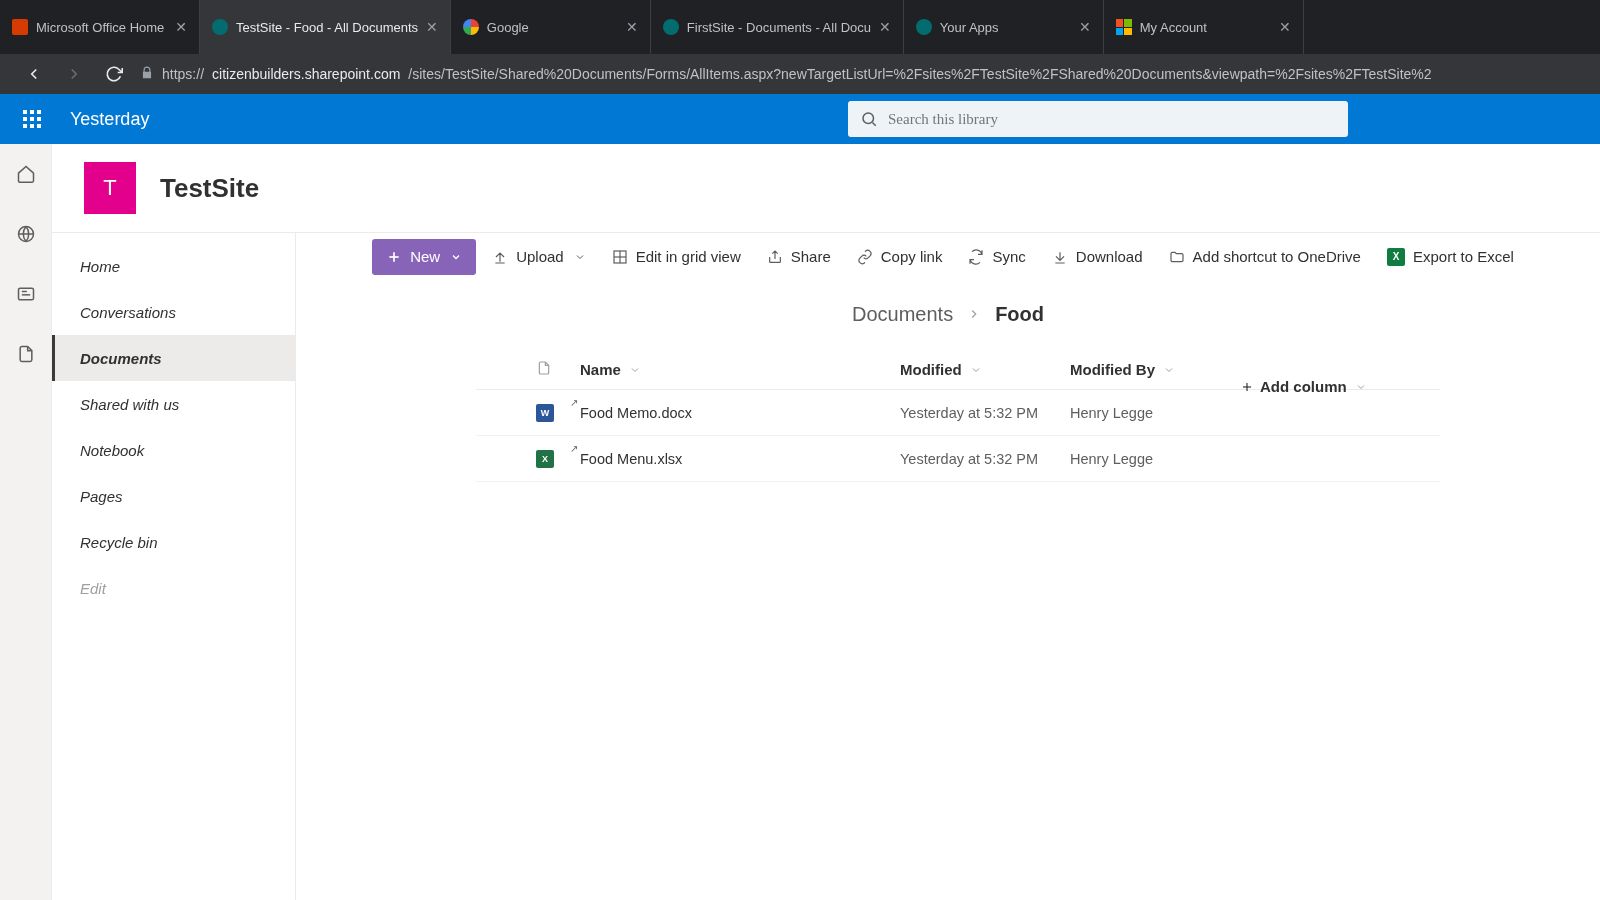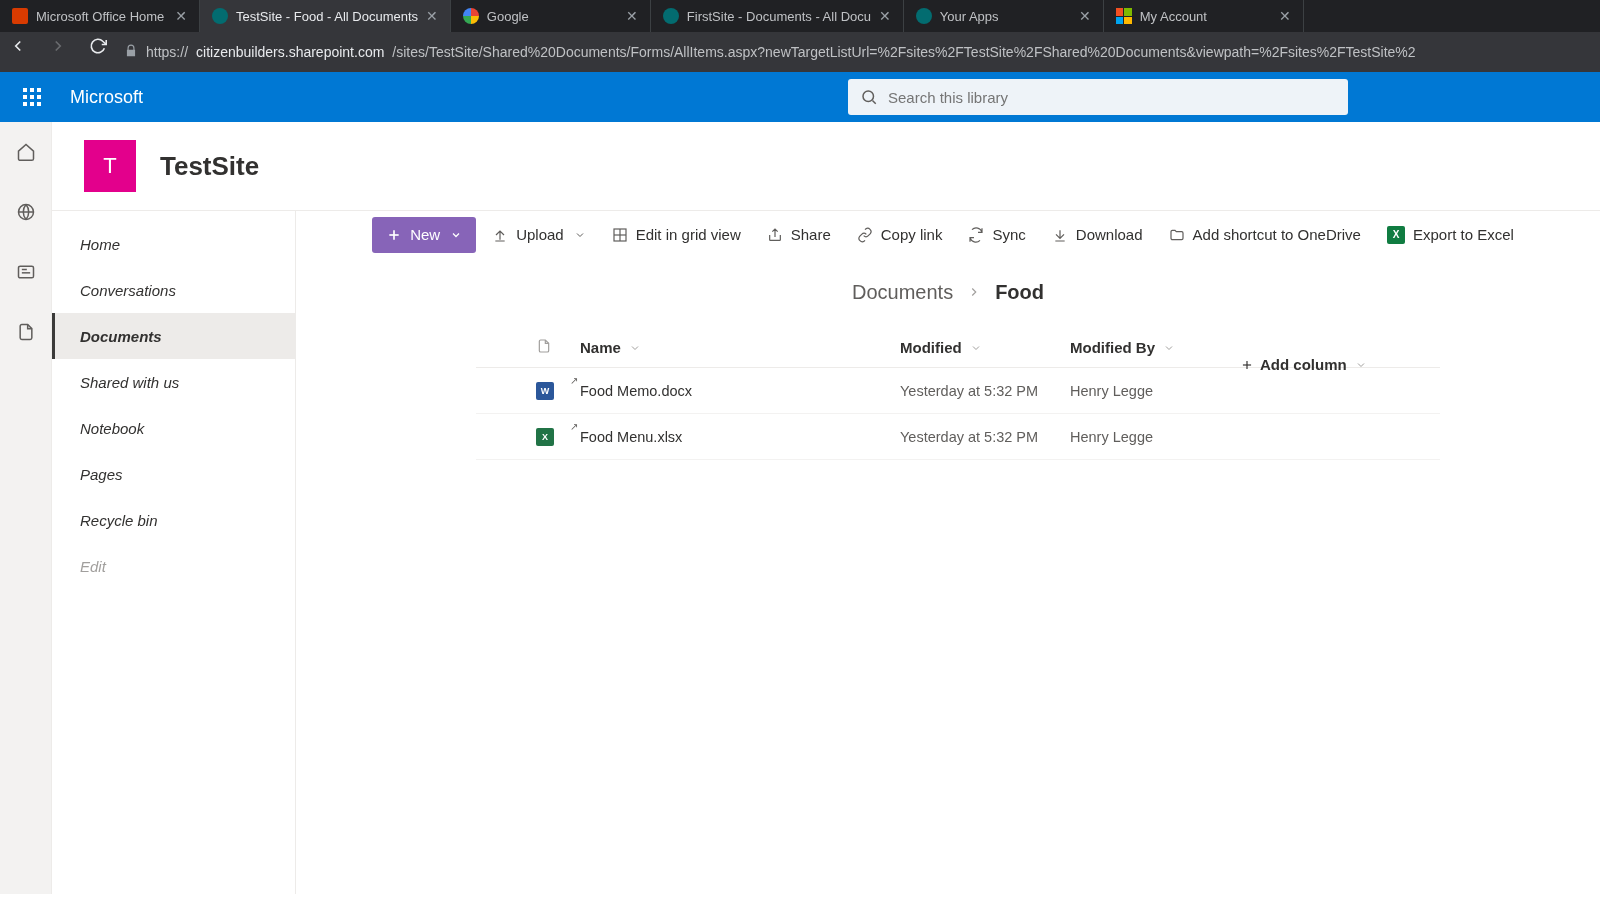--- a/index.html
+++ b/index.html
@@ -1,42 +1,42 @@
 <!DOCTYPE html>
 <html><head>
 <meta charset="utf-8">
 <style>
 * { margin: 0; padding: 0; box-sizing: border-box; font-family: "Segoe UI", Arial, sans-serif; }
 body { background: #fff; width: 1600px; height: 900px; overflow: hidden; }
 
 
-.browser-tabs { background: #202124; height: 32px; display: flex; align-items: stretch; }
+.browser-tabs { background: #202124; height: 54px; display: flex; align-items: stretch; }
 .tab { display: flex; align-items: center; gap: 8px; padding: 0 12px; color: #bfc1c4; font-size: 13px; max-width: 260px; min-width: 200px; border-right: 1px solid #3c4043; cursor: pointer; }
 .tab.active { background: #35363a; color: #e8eaed; }
 .tab .favicon { width: 16px; height: 16px; flex: none; }
 .tab .title { flex: 1; white-space: nowrap; overflow: hidden; text-overflow: ellipsis; }
 .tab .close { color: #9aa0a6; font-size: 14px; flex: none; }
 
-.addr-bar { background: #35363a; height: 40px; display: flex; gap: 12px; padding: 0 4px; }
+.addr-bar { background: #35363a; height: 40px; display: flex; align-items: center; gap: 12px; padding: 0 20px; }
 .nav-btn { width: 28px; height: 28px; display: flex; align-items: center; justify-content: center; color: #e8eaed; cursor: pointer; }
 .nav-btn.dim { color: #6a6c6f; }
 .url { flex: 1; display: flex; align-items: center; gap: 8px; color: #bfc1c4; font-size: 14px; white-space: nowrap; overflow: hidden; }
 .url .lock { color: #9aa0a6; }
 .url .host { color: #e8eaed; }
 
 
 .suitebar { background: #0078d4; height: 50px; display: flex; align-items: center; padding: 0 12px; gap: 18px; }
 .waffle { width: 40px; height: 40px; display: flex; align-items: center; justify-content: center; cursor: pointer; }
 .waffle-grid { display: grid; grid-template-columns: repeat(3,4px); grid-template-rows: repeat(3,4px); gap: 3px; }
 .waffle-grid span { background: #fff; width: 4px; height: 4px; }
 .brand { color: #fff; font-size: 18px; font-weight: 400; }
 .suite-spacer { flex: 1; }
 .searchbox { width: 500px; height: 36px; background: #eef3f8; border-radius: 3px; display: flex; align-items: center; padding: 0 12px; gap: 10px; margin-right: 240px; }
 .searchbox svg { color: #605e5c; }
-.searchbox input { border: none; background: transparent; outline: none; font-size: 15px; flex: 1; color: #1d4ed8; }
+.searchbox input { border: none; background: transparent; outline: none; font-size: 15px; flex: 1; color: #1d4ed8; font-family: Liberation Serif, serif; }
 
 
 .app { display: flex; height: calc(900px - 38px - 40px - 50px); }
 .rail { width: 52px; background: #f3f2f1; border-right: 1px solid #edebe9; display: flex; flex-direction: column; align-items: center; padding-top: 14px; gap: 28px; }
 .rail-btn { width: 32px; height: 32px; display: flex; align-items: center; justify-content: center; color: #605e5c; cursor: pointer; }
 
 .content { flex: 1; display: flex; flex-direction: column; }
 
 .site-header { height: 88px; display: flex; align-items: center; gap: 24px; padding: 0 32px; }
 .site-logo { width: 52px; height: 52px; background: #e3008c; color: #fff; display: flex; align-items: center; justify-content: center; font-size: 22px; font-weight: 400; }
@@ -170,21 +170,21 @@
         <span></span>
         <span></span>
         <span></span>
         <span></span>
         <span></span>
         <span></span>
         <span></span>
         <span></span>
       </div>
   </div>
-  <div class="brand">Microsoft</div>
+  <div class="brand">Yesterday</div>
   <div class="suite-spacer"></div>
   <div class="searchbox">
     <svg width="18" height="18" viewBox="0 0 24 24" fill="none" stroke="currentColor" stroke-width="2">
         <circle cx="11" cy="11" r="7"></circle>
         <line x1="21" y1="21" x2="16.65" y2="16.65"></line>
       </svg>
     <input type="text" placeholder="Search this library" style="">
   </div>
 </div>
 

